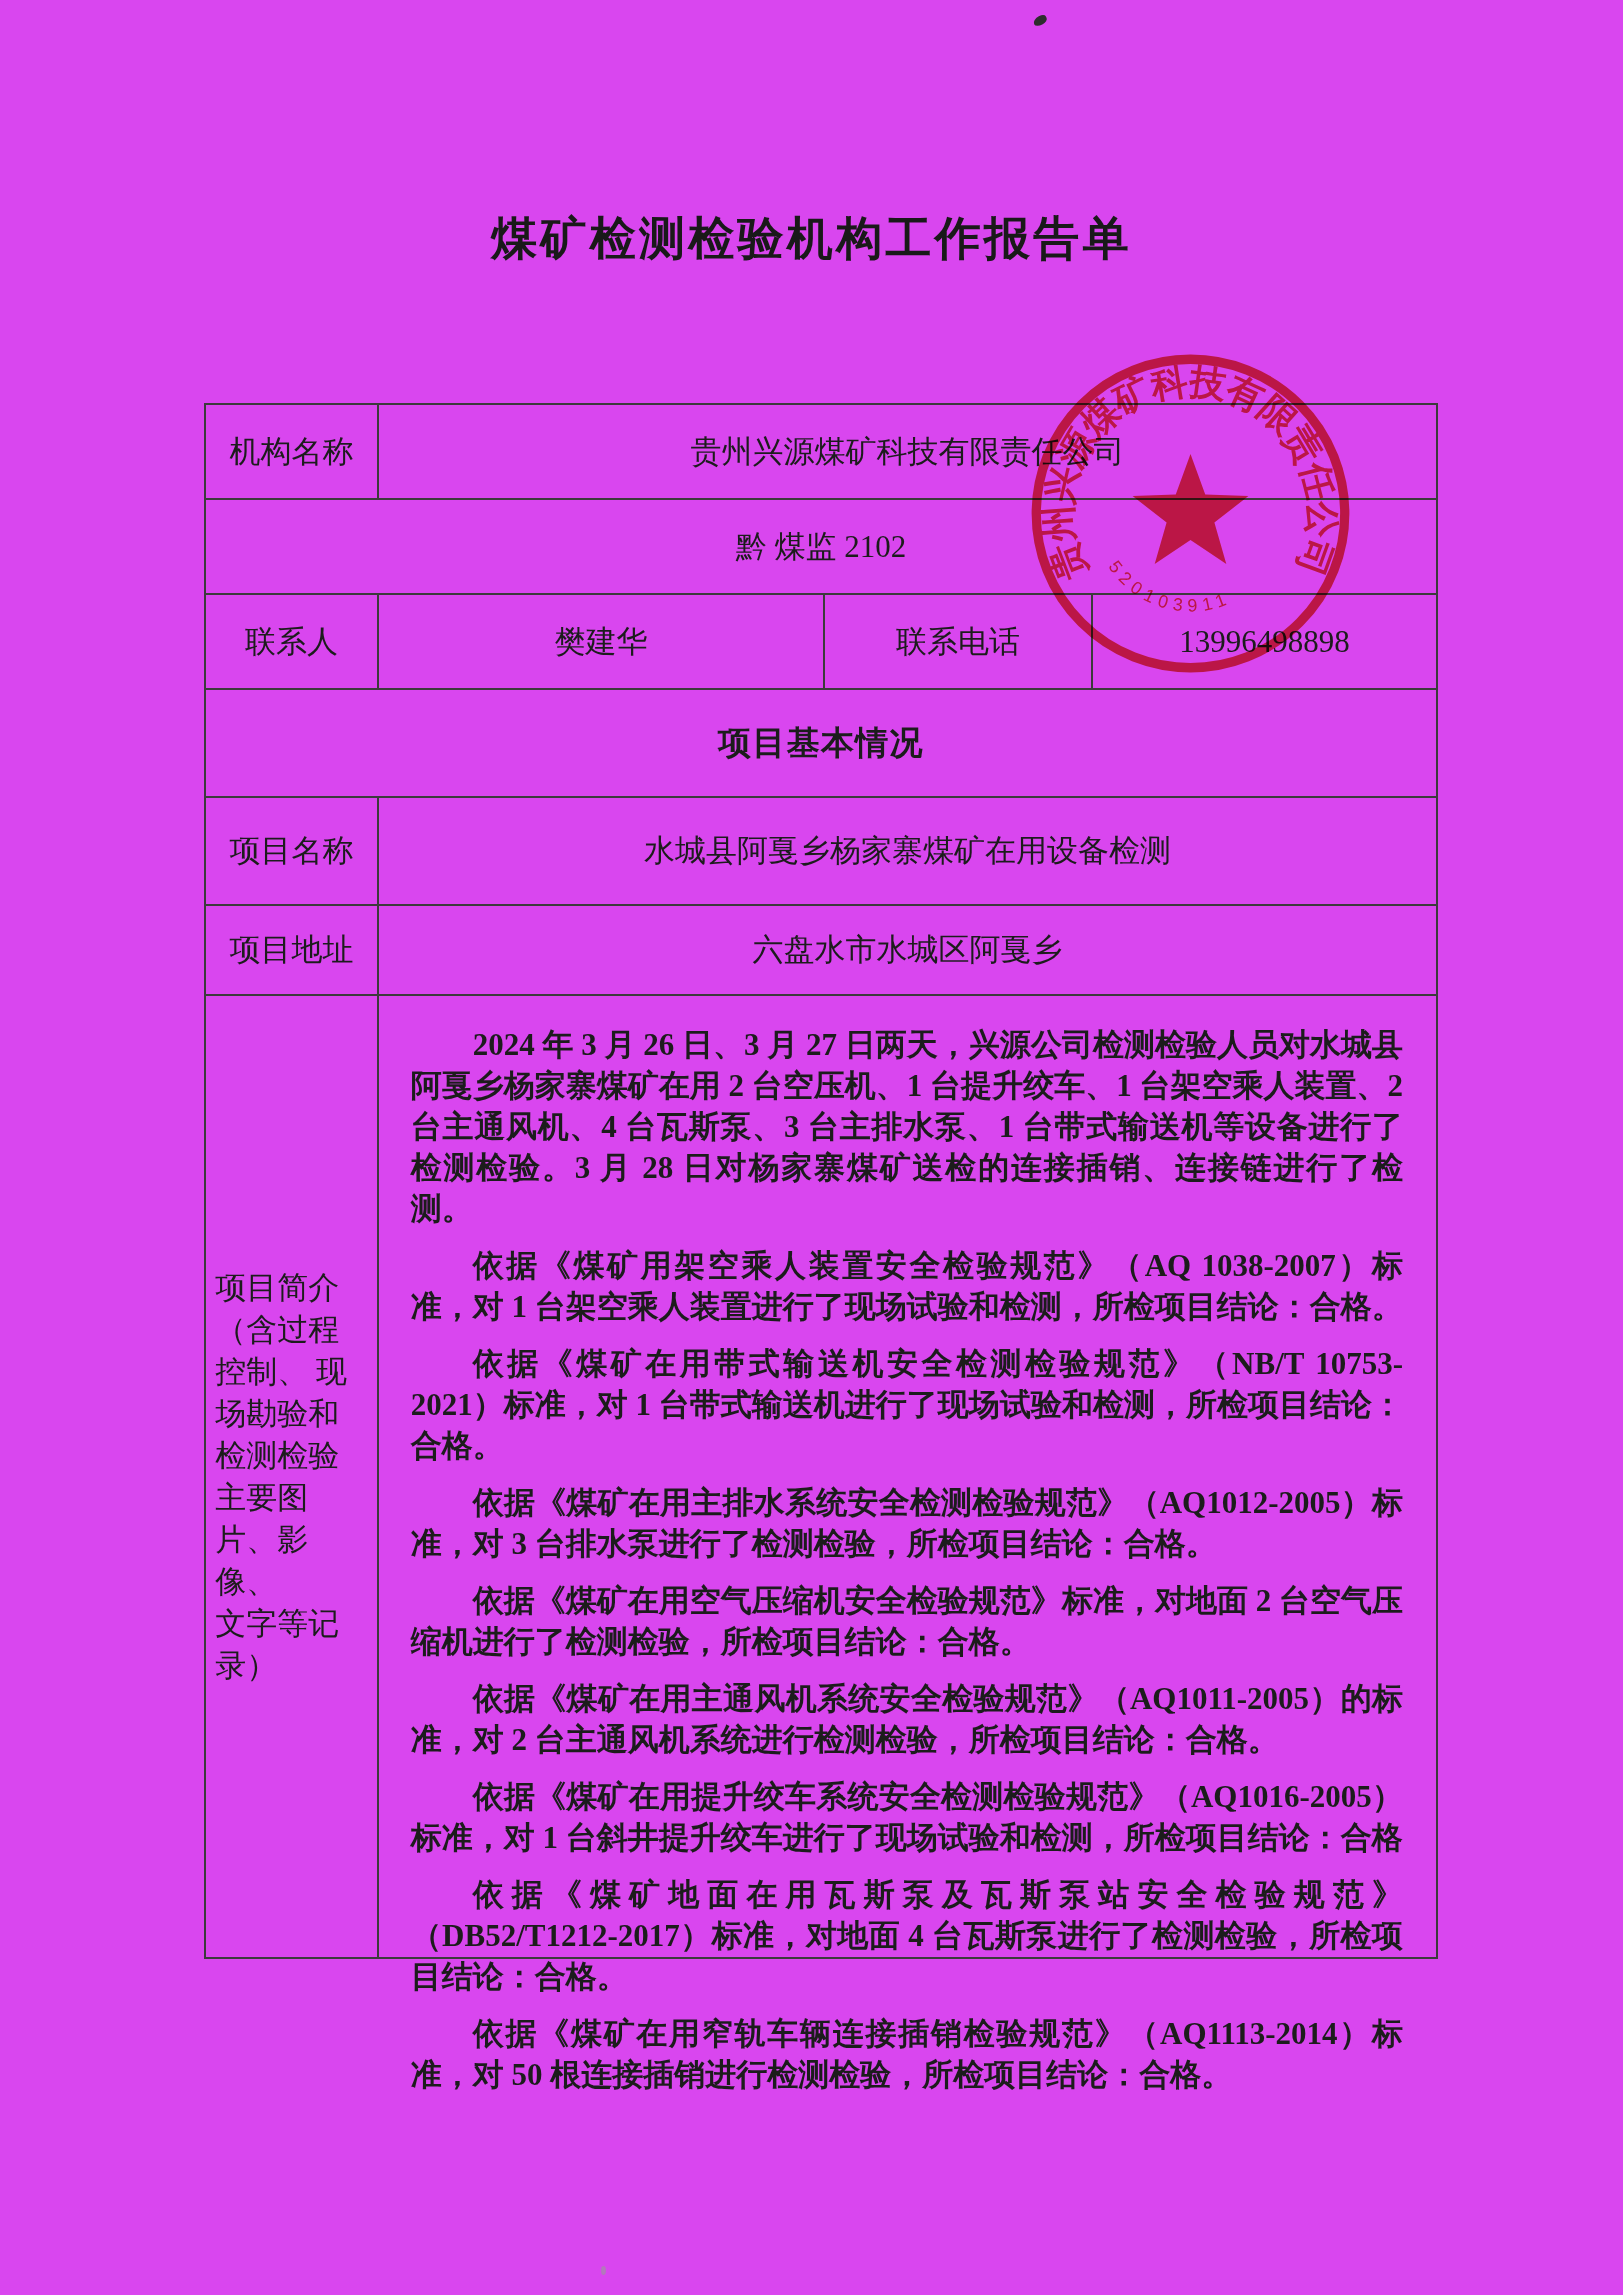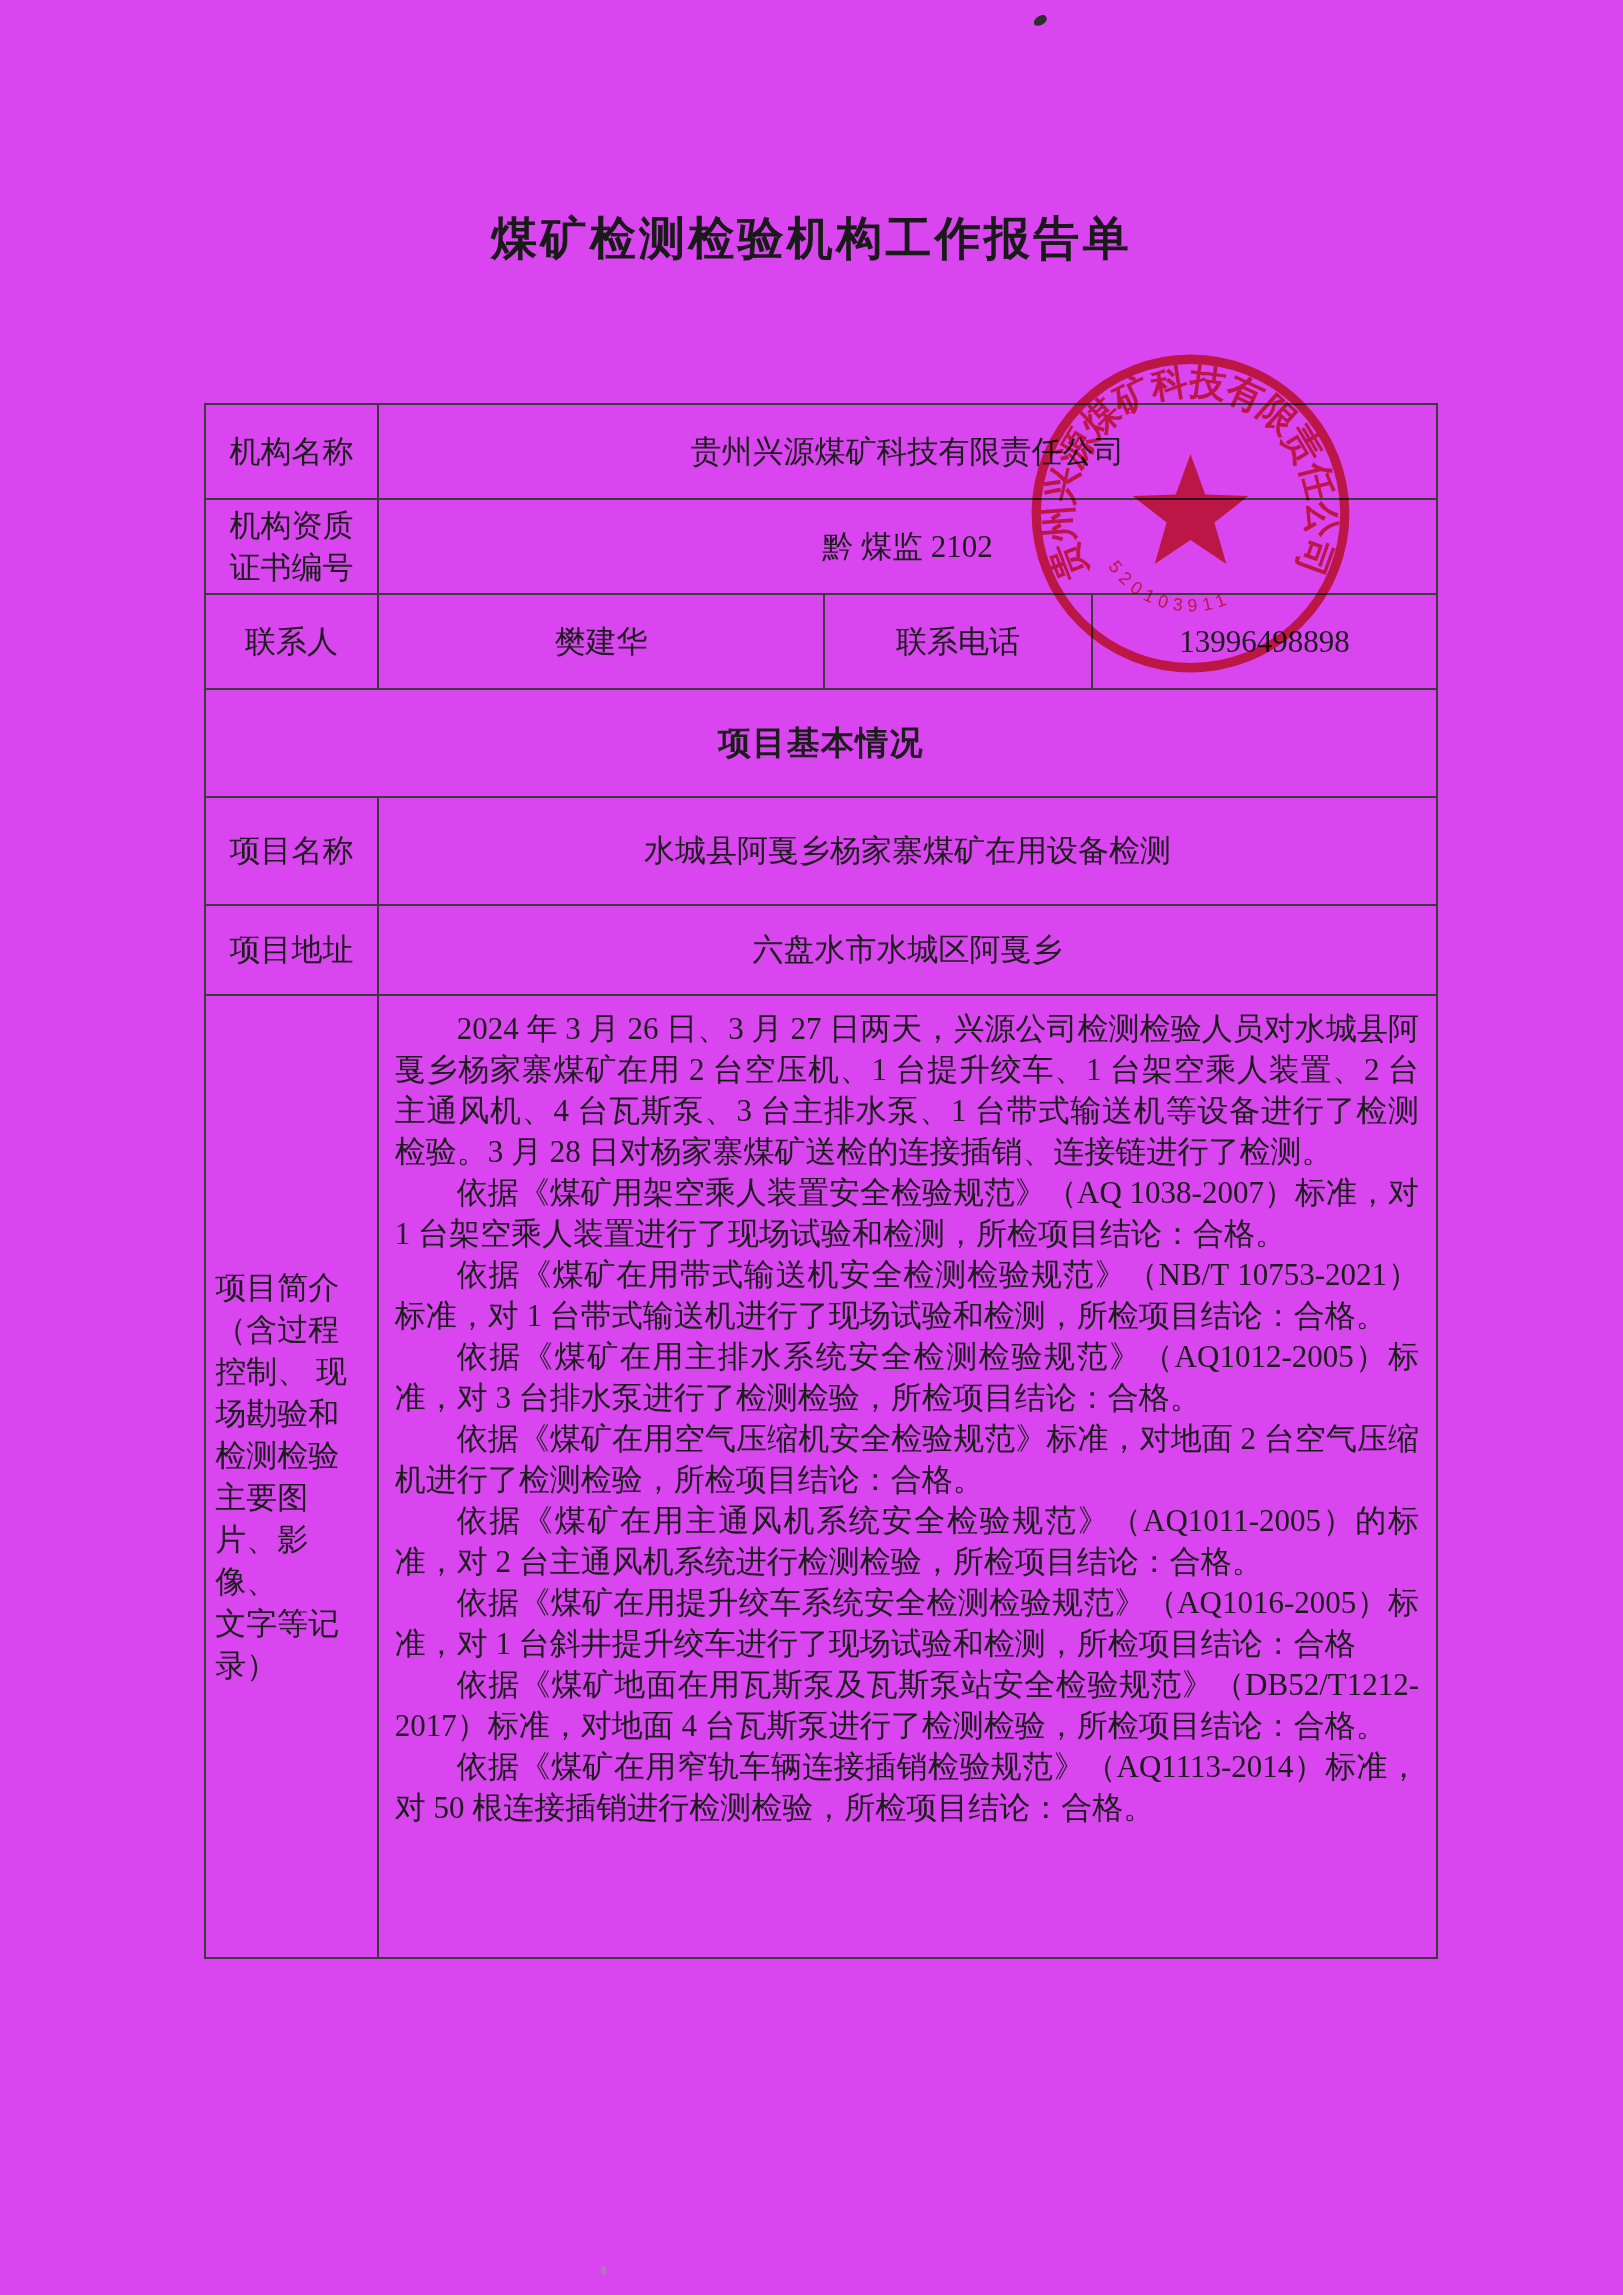--- a/index.html
+++ b/index.html
@@ -65,23 +65,24 @@
     white-space:pre-line;
   }
   .summary-body{
     display:block;
     text-align:justify;
     padding:11.8px 17px 11.8px 15.7px;
     font-size:31px;
     line-height:41px;
   }
   .summary-body p{
-    margin:0;
+    margin:16px;
     text-indent:2em;
     text-align:justify;
+    font-weight:bold;
   }
   
   .stamp{
     position:absolute;
     left:1025px;top:348px;
     width:331px;height:331px;
     mix-blend-mode:multiply;
     opacity:.92;
     pointer-events:none;
   }
@@ -107,22 +108,20 @@
   <div class="doc-title">煤矿检测检验机构工作报告单</div>
 
   <div class="doc-table">
 
     <div class="t-row h145">
       <div class="t-cell c-label">机构名称</div>
       <div class="t-cell c-fill">贵州兴源煤矿科技有限责任公司</div>
     </div>
 
     <div class="t-row h145">
-      <div class="t-cell c-label">机构资质
-证书编号</div>
       <div class="t-cell c-fill">黔 煤监 2102</div>
     </div>
 
     <div class="t-row h145">
       <div class="t-cell c-label">联系人</div>
       <div class="t-cell c-mid">樊建华</div>
       <div class="t-cell c-phlabel">联系电话</div>
       <div class="t-cell c-fill">13996498898</div>
     </div>
 

